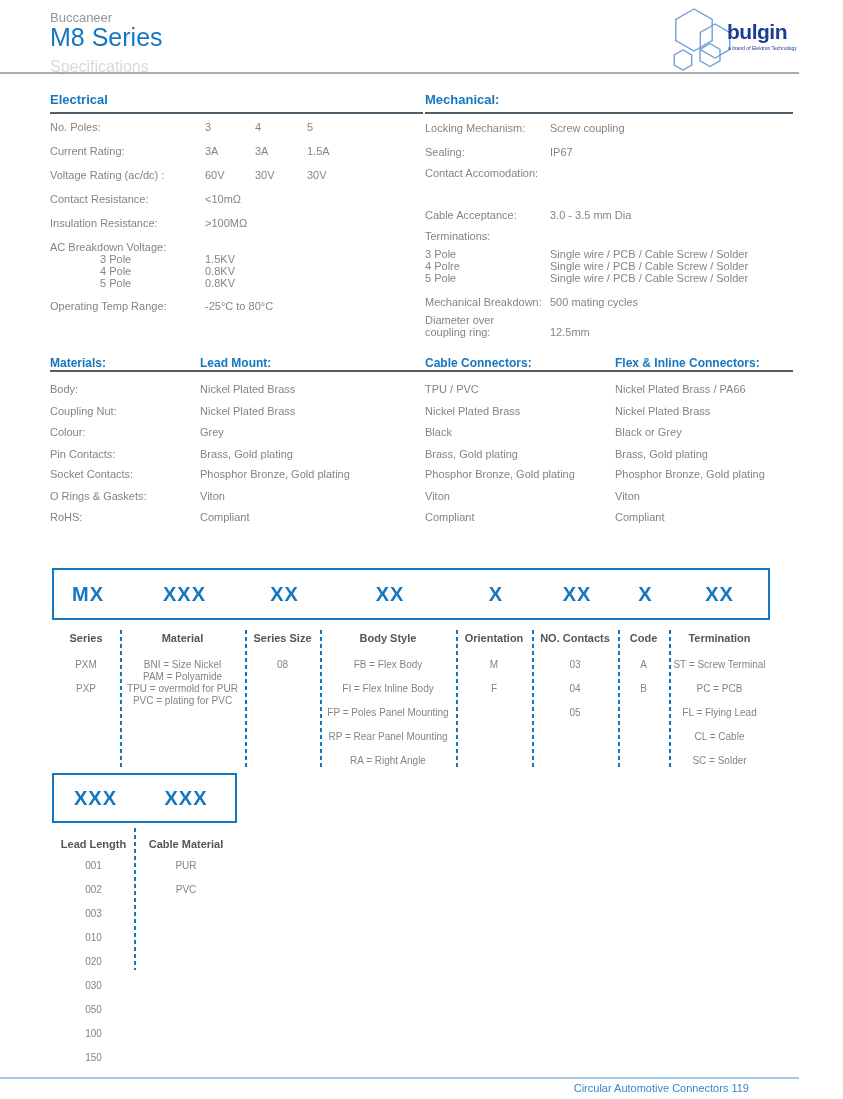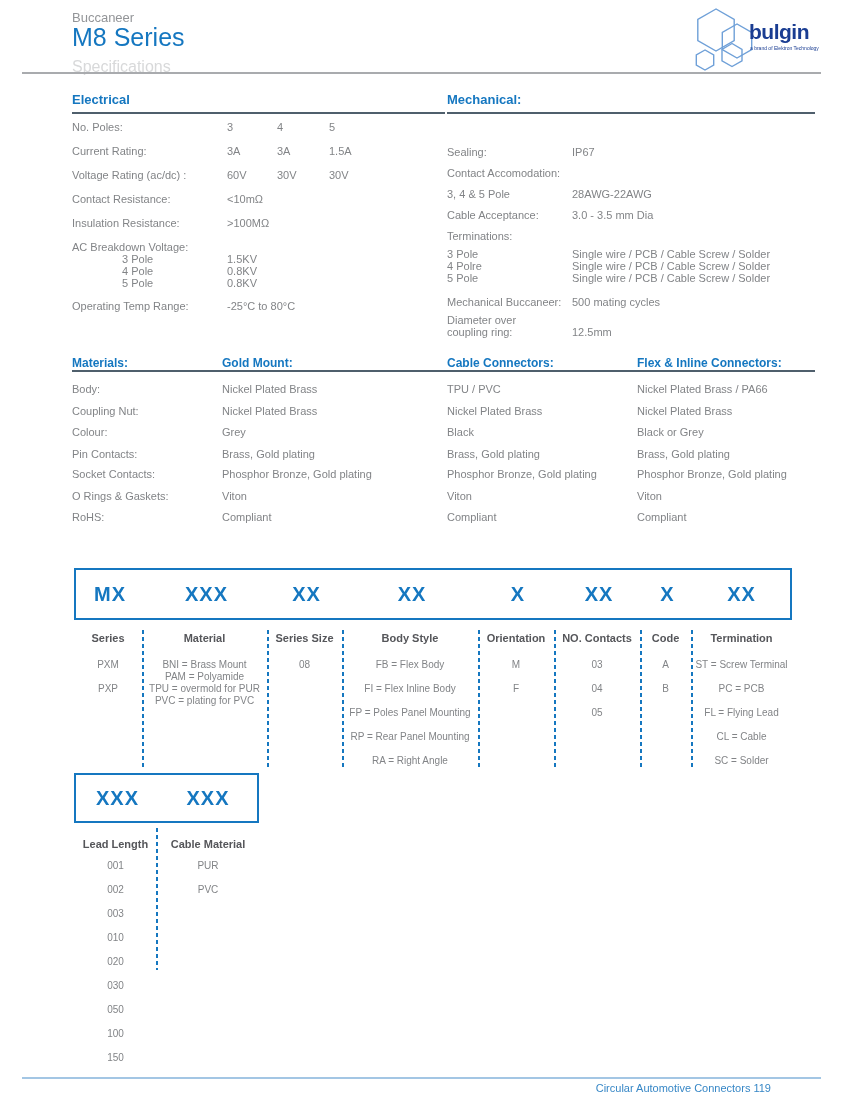--- a/index.html
+++ b/index.html
@@ -1,17 +1,17 @@
 <!DOCTYPE html>
 <html><head>
 <meta charset="utf-8">
 <style>
   html,body{margin:0;padding:0;background:#fff;}
   .page{position:relative;width:799px;height:1099px;background:#fff;overflow:hidden;
-        font-family:"Liberation Sans","DejaVu Sans",sans-serif;color:#828487;margin-left:22px;}
+        font-family:"Liberation Sans","DejaVu Sans",sans-serif;color:#828487;}
   
   .brand{position:absolute;left:50px;top:10px;font-size:13px;color:#939598;}
   .title{position:absolute;left:50px;top:23px;font-size:25px;color:#1577c0;}
   .subtitle{position:absolute;left:50px;top:58px;font-size:16px;color:#d8d9da;}
   .toprule{position:absolute;left:0;top:72px;width:843px;height:2px;background:#a9abae;}
   .logo{position:absolute;left:663px;top:4px;width:145px;height:66px;}
   .logo svg{position:absolute;left:0;top:0;}
   .logo-text{position:absolute;left:64px;top:16px;font-size:21px;font-weight:bold;color:#1a3d92;letter-spacing:-0.5px;}
   .logo-tag{position:absolute;left:65px;top:41px;font-size:5px;color:#1a3d92;white-space:nowrap;}
   
@@ -120,66 +120,66 @@
       <span class="val1">0.8KV</span>
     </div>
     <div class="specrow" style="top:208px">
       <span>Operating Temp Range:</span>
       <span class="val1">-25°C to 80°C</span>
     </div>
   </div>
 
   <div class="section" id="mechanical">
     <h2 class="sec-title">Mechanical:</h2>
+    <div class="specrow" style="top:30px">
+      <span>Locking Mechanism:</span>
+      <span class="mval">Screw coupling</span>
+    </div>
     <div class="specrow" style="top:54px">
       <span>Sealing:</span>
       <span class="mval">IP67</span>
     </div>
     <div class="specrow" style="top:75px">
       <span>Contact Accomodation:</span>
     </div>
-    <div class="specrow" style="top:96px">
-      <span>3, 4 &amp; 5 Pole</span>
-      <span class="mval">28AWG-22AWG</span>
-    </div>
     <div class="specrow" style="top:117px">
       <span>Cable Acceptance:</span>
       <span class="mval">3.0 - 3.5 mm Dia</span>
     </div>
     <div class="specrow" style="top:138px">
       <span>Terminations:</span>
     </div>
     <div class="specrow" style="top:156px">
       <span>3 Pole</span>
       <span class="mval">Single wire / PCB / Cable Screw / Solder</span>
     </div>
     <div class="specrow" style="top:168px">
       <span>4 Polre</span>
       <span class="mval">Single wire / PCB / Cable Screw / Solder</span>
     </div>
     <div class="specrow" style="top:180px">
       <span>5 Pole</span>
       <span class="mval">Single wire / PCB / Cable Screw / Solder</span>
     </div>
     <div class="specrow" style="top:204px">
-      <span>Mechanical Buccaneer:</span>
+      <span>Mechanical Breakdown:</span>
       <span class="mval">500 mating cycles</span>
     </div>
     <div class="specrow" style="top:222px">
       <span>Diameter over</span>
     </div>
     <div class="specrow" style="top:234px">
       <span>coupling ring:</span>
       <span class="mval">12.5mm</span>
     </div>
   </div>
 
   <div class="section" id="materials">
     <div class="mat-head" style="left:0">Materials:</div>
-    <div class="mat-head" style="left:150px">Gold Mount:</div>
+    <div class="mat-head" style="left:150px">Lead Mount:</div>
     <div class="mat-head" style="left:375px">Cable Connectors:</div>
     <div class="mat-head" style="left:565px">Flex &amp; Inline Connectors:</div>
     <div class="mat-rule"></div>
     <div class="mat-row" style="top:29px">
       <span class="mc1">Body:</span>
       <span class="mc2">Nickel Plated Brass</span>
       <span class="mc3">TPU / PVC</span>
       <span class="mc4">Nickel Plated Brass / PA66</span>
     </div>
     <div class="mat-row" style="top:51px">
@@ -240,21 +240,21 @@
     <div class="vdash" style="left:566px"></div>
     <div class="vdash" style="left:617px"></div>
 
     <div class="pn-col" style="left:0;width:68px">
       <div class="pn-head">Series</div>
       <div class="pn-opt" style="top:29px">PXM</div>
       <div class="pn-opt" style="top:53px">PXP</div>
     </div>
     <div class="pn-col" style="left:68px;width:125px">
       <div class="pn-head">Material</div>
-      <div class="pn-opt" style="top:29px">BNI = Brass Mount</div>
+      <div class="pn-opt" style="top:29px">BNI = Size Nickel</div>
       <div class="pn-opt" style="top:41px">PAM = Polyamide</div>
       <div class="pn-opt" style="top:53px">TPU = overmold for PUR</div>
       <div class="pn-opt" style="top:65px">PVC = plating for PVC</div>
     </div>
     <div class="pn-col" style="left:193px;width:75px">
       <div class="pn-head">Series Size</div>
       <div class="pn-opt" style="top:29px">08</div>
     </div>
     <div class="pn-col" style="left:268px;width:136px">
       <div class="pn-head">Body Style</div>

